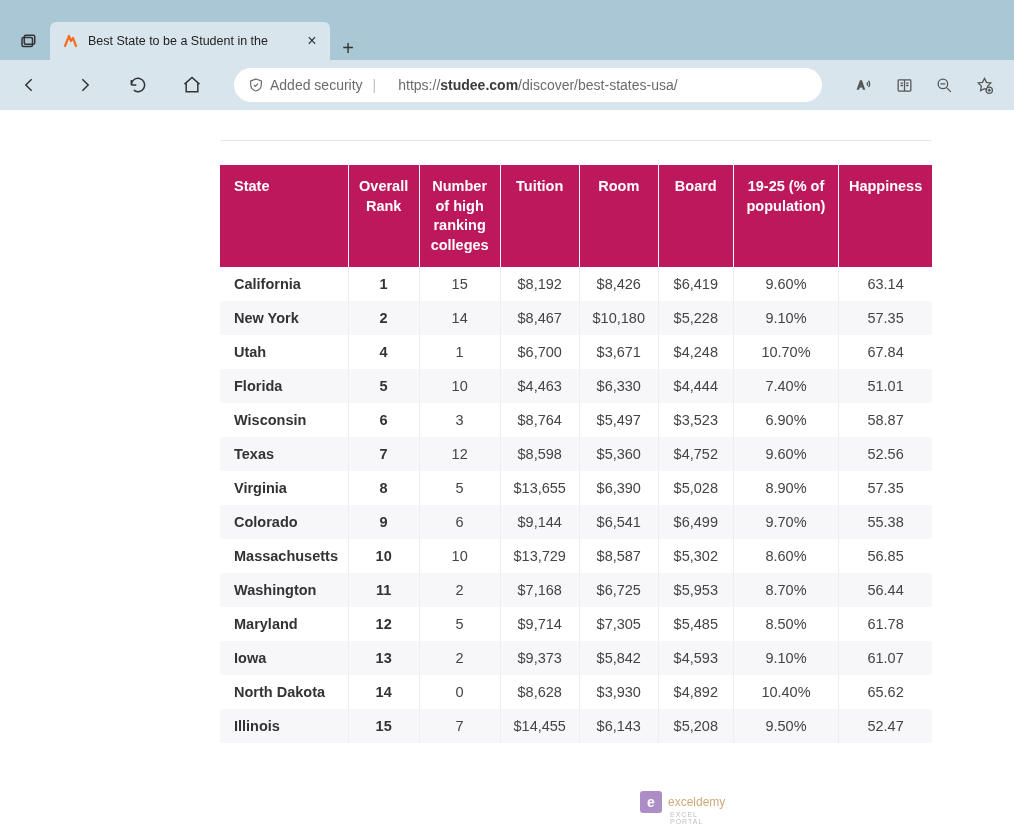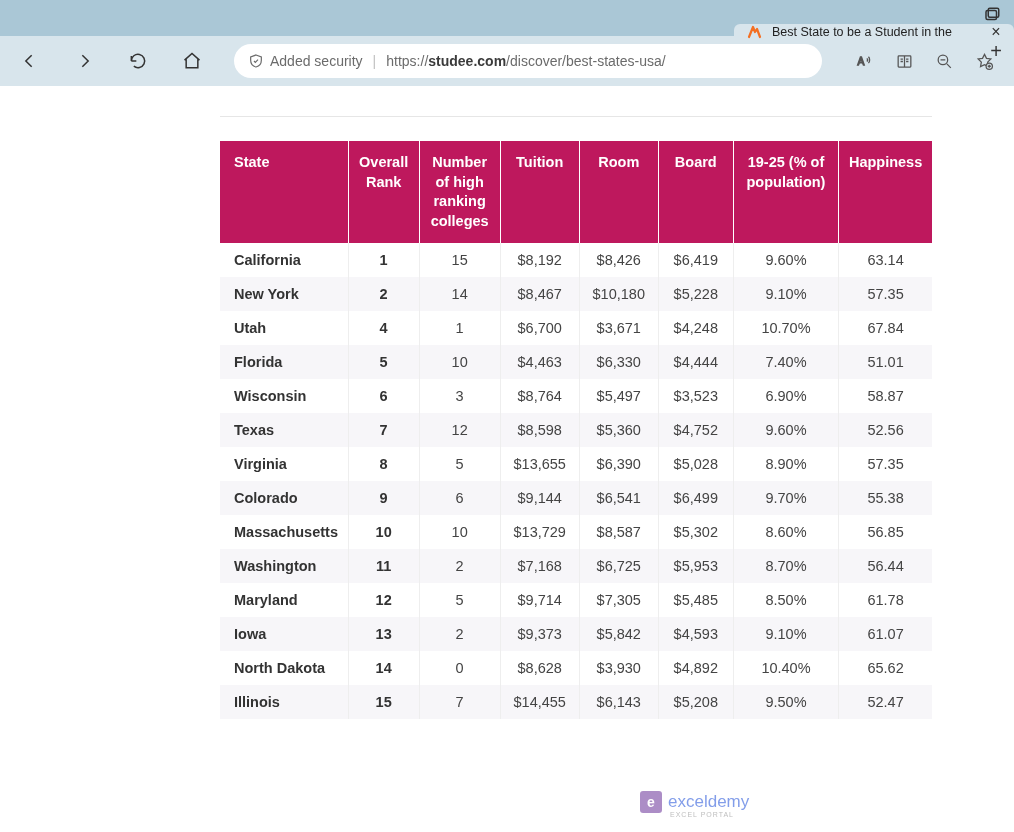--- a/index.html
+++ b/index.html
@@ -1,34 +1,34 @@
 <!DOCTYPE html>
 <html><head>
 <meta charset="utf-8">
 <style>
 * { box-sizing: border-box; margin: 0; padding: 0; }
 body { font-family: "Segoe UI", Arial, sans-serif; background: #fff; width: 1014px; height: 832px; overflow: hidden; position: relative; }
 
 
 .chrome { background: #aac7d6; }
-.tab-strip { display: flex; align-items: flex-end; height: 36px; padding: 6px 0 0 6px; gap: 0; flex-direction: column; }
+.tab-strip { display: flex; align-items: flex-end; height: 60px; padding: 6px 0 0 6px; gap: 0; }
 .tab-tile { width: 44px; display:flex; align-items:center; justify-content:center; height:36px;}
 .tab-tile svg{width:18px;height:18px;}
 .tab-active { background:#d8e5ec; height:38px; border-radius:6px 6px 0 0; display:flex; align-items:center; padding:0 10px 0 12px; gap:10px; min-width:280px; }
 .tab-fav { width:16px;height:16px; color:#f46f22;}
 .tab-title { font-size:12.5px; color:#222; white-space:nowrap; overflow:hidden; text-overflow:ellipsis; flex:1;}
 .tab-close { width:16px;height:16px; display:flex;align-items:center;justify-content:center; color:#333; font-size:16px; line-height:1;}
 .new-tab { width:36px; display:flex; align-items:center; justify-content:center; color:#333; font-size:20px;}
 .toolbar { background:#d8e5ec; height:50px; display:flex; align-items:center; padding:0 12px; gap:18px;}
 .nav-btn { width:36px;height:36px; display:flex;align-items:center;justify-content:center; border-radius:4px; color:#333;}
 .nav-btn svg{width:20px;height:20px;}
 .url-bar { flex:1; background:#fff; height:34px; border-radius:17px; display:flex; align-items:center; padding:0 14px; gap:10px; color:#6b6b6b; font-size:14px; margin-left:6px;}
 .shield { display:flex; align-items:center; gap:6px;}
 .url-sep { color:#c0c0c0;}
-.url-text { color:#6b6b6b;}
+.url-text { color:#6b6b6b;margin-left:12px;}
 .url-text b { color:#3b3b3b; font-weight:600;}
 .right-icons { display:flex; gap:4px; margin-left:6px;}
 .right-icons .nav-btn svg{width:19px;height:19px;}
 
 
 .page { padding: 30px 0 0 0; }
 .content-wrap { width: 712px; margin-left:220px; }
 .divider { border:none; border-top:1px solid #e6e6e6; margin-bottom:24px;}
 
 .data-table { width:100%; border-collapse:collapse; font-size:14.5px;}
@@ -37,21 +37,21 @@
 .data-table th:last-child { border-right:none;}
 .data-table td { padding:9px 8px; text-align:center; color:#444; border-right:1px solid #eee;}
 .data-table td:first-child { text-align:left; font-weight:700; color:#333; padding-left:14px;}
 .data-table td:nth-child(2){font-weight:700;color:#333;}
 .data-table td:last-child{border-right:none;}
 .data-table tbody tr:nth-child(even){background:#f7f6f9;}
 .data-table tbody tr:nth-child(odd){background:#fff;}
 
 .watermark { position:absolute; left:640px; top:791px; display:flex; align-items:center; gap:6px; opacity:.55; pointer-events:none;}
 .watermark .wlogo{width:22px;height:22px;background:#6a3199;border-radius:3px;display:flex;align-items:center;justify-content:center;color:#fff;font-weight:bold;font-size:14px;}
-.watermark .wtxt1{color:#1d4ed8;font-size:17px;font-weight:400;}
+.watermark .wtxt1{color:#a16207;font-size:12px;font-weight:400;}
 .watermark .wtxt2{font-size:7px;color:#888;letter-spacing:1px;position:absolute;top:20px;left:30px;}
 
 
 .data-table col.c1{width:120px;} .data-table col.c2{width:70px;} .data-table col.c3{width:80px;}
 .data-table col.c4{width:78px;} .data-table col.c5{width:78px;} .data-table col.c6{width:74px;}
 .data-table col.c7{width:104px;} .data-table col.c8{width:92px;}
 </style>
 </head>
 <body>
 

